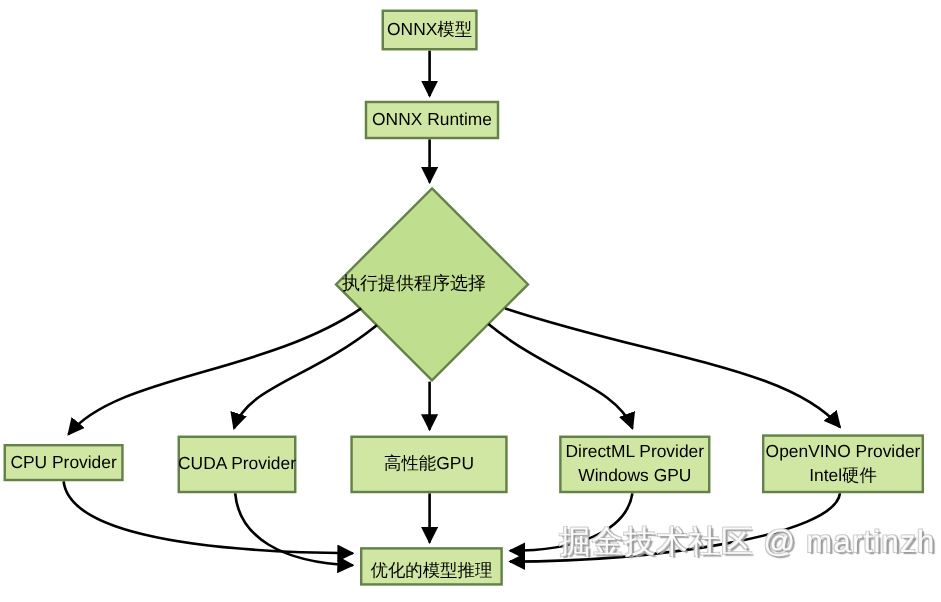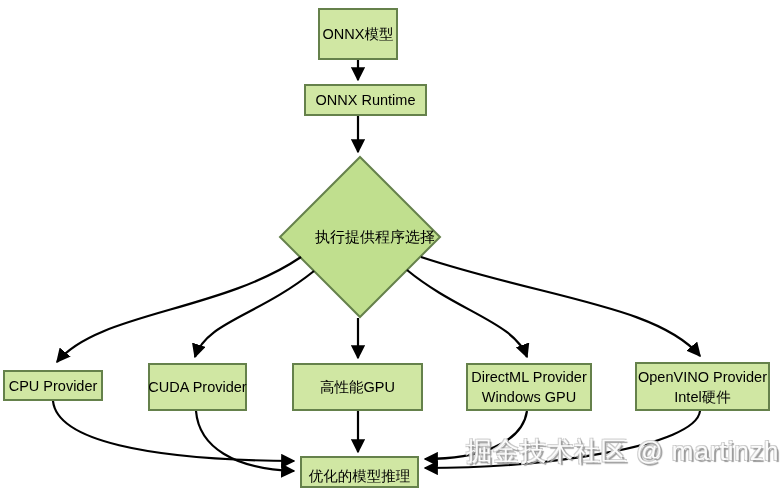--- a/index.html
+++ b/index.html
@@ -24,32 +24,32 @@
     display: flex;
     flex-direction: column;
     align-items: center;
     justify-content: center;
     text-align: center;
     color: #000000;
     font-size: 14.5px;
     line-height: 20px;
     white-space: nowrap;
   }
-  #n-model     { left: 318px; top: 8px;   width: 80px;  height: 52px; }
-  #n-runtime   { left: 304px; top: 84px;  width: 123px; height: 32px; }
+  #n-model     { left: 318px; top: 8px;   width: 80px;  height: 34px; }
+  #n-runtime   { left: 304px; top: 84px;  width: 112px; height: 32px; }
   #n-cpu       { left: 3px;   top: 370px; width: 100px; height: 31px; }
   #n-cuda      { left: 148px; top: 363px; width: 99px;  height: 48px; }
   #n-tensorrt  { left: 292px; top: 363px; width: 131px; height: 48px; }
   #n-directml  { left: 466px; top: 363px; width: 126px; height: 48px; }
   #n-openvino  { left: 635px; top: 362px; width: 135px; height: 49px; }
   #n-optimized { left: 300px; top: 456px; width: 119px; height: 32px; justify-content: flex-end; }
   #decision-label {
     position: absolute;
     left: 285px; top: 228px; width: 150px;
-    text-align: right;
+    text-align: left;
     color: #000000;
     font-size: 15px;
     line-height: 18px;
   }
   #watermark {
     position: absolute;
     left: 466px; top: 434px;
     font-size: 26px;
     letter-spacing: 1px;
     white-space: nowrap;

